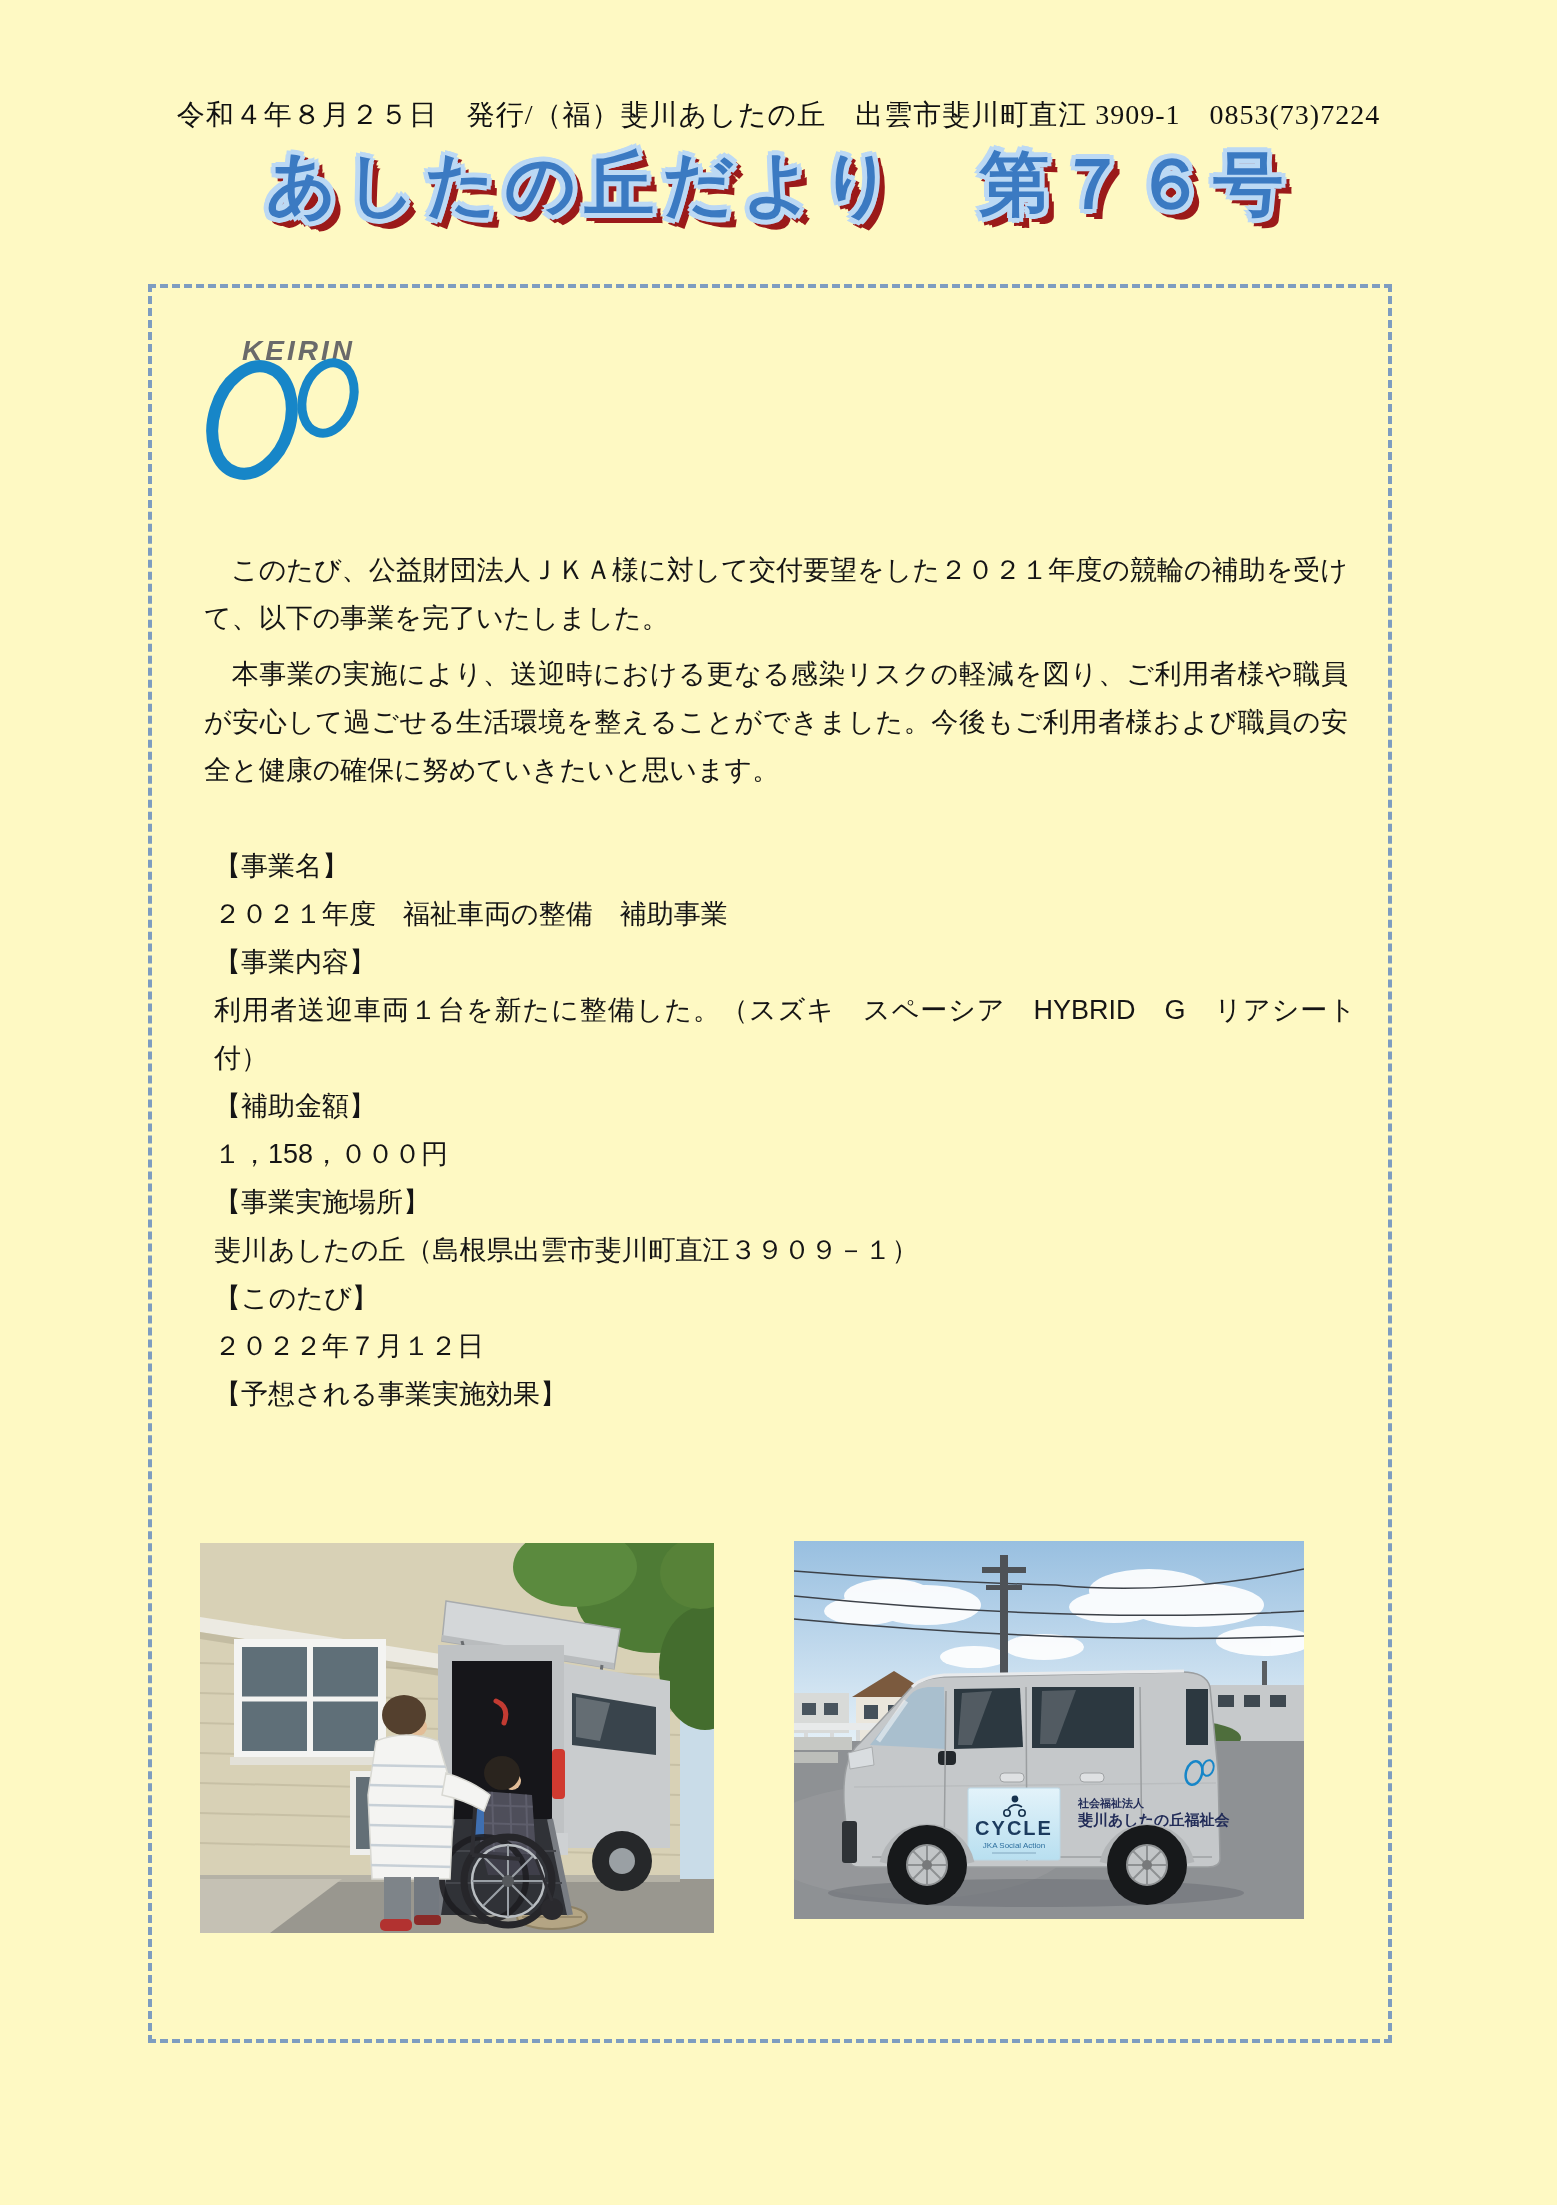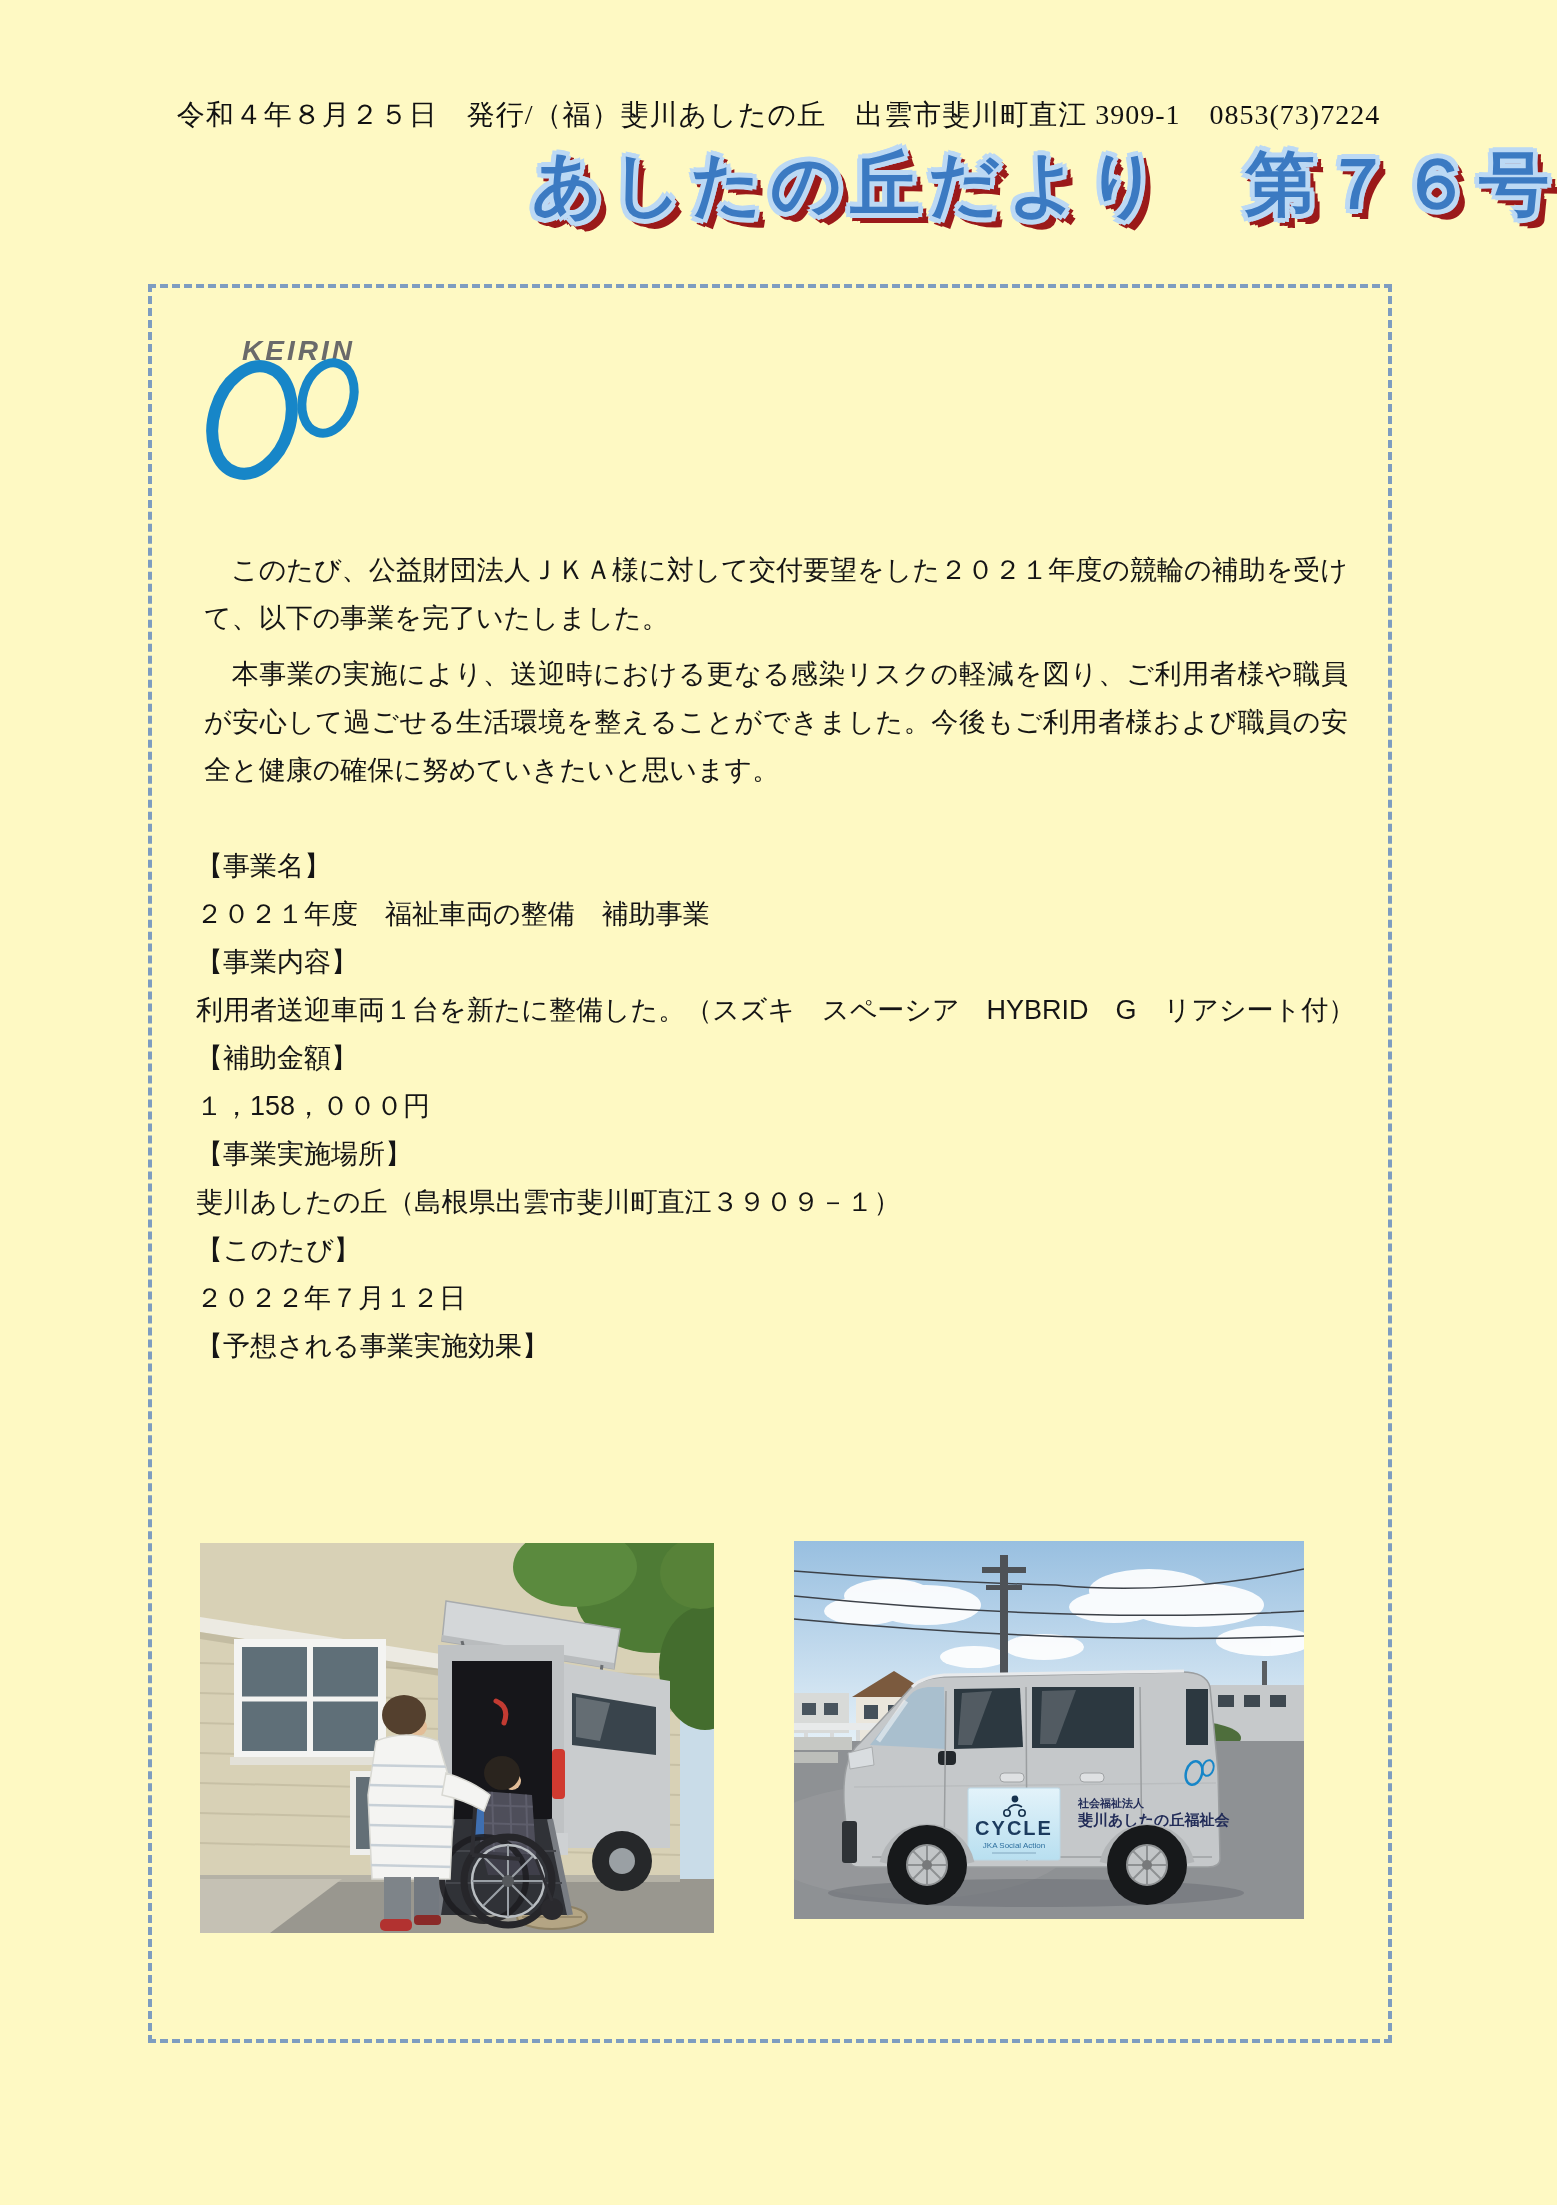--- a/index.html
+++ b/index.html
@@ -6,21 +6,21 @@
   .page{
     position:relative;width:1557px;height:2205px;margin:0 auto;background:#fef9c3;
     font-family:"Liberation Sans",sans-serif;color:#1a1a1a;overflow:hidden;
   }
   .header-line{
     position:absolute;top:96px;left:0;right:0;text-align:center;
     font-family:"Liberation Serif",serif;font-size:28px;letter-spacing:1px;color:#111;
     white-space:nowrap;
   }
   .newsletter-title{
-    position:absolute;top:138px;left:0;right:0;text-align:right;
+    position:absolute;top:138px;left:0;right:0;text-align:center;
     font-family:"DejaVu Sans",sans-serif;font-size:70px;line-height:92px;font-weight:bold;
     letter-spacing:8px;color:#3b7ac2;white-space:nowrap;
     text-shadow:
       -4px -4px 0 #bcd9f4, 0 -5px 0 #bcd9f4, 4px -4px 0 #bcd9f4,
       -5px 0 0 #bcd9f4, 5px 0 0 #bcd9f4,
       -4px 4px 0 #bcd9f4, 0 5px 0 #bcd9f4, 4px 4px 0 #bcd9f4,
       2px 8px 0 #9b1a1a, 8px 2px 0 #9b1a1a, 7px 8px 0 #9b1a1a, 8px 7px 0 #9b1a1a, 10px 10px 0 #9b1a1a;
   }
   .notice-box{
     position:absolute;left:148px;top:284px;width:1244px;height:1759px;
@@ -29,21 +29,21 @@
   .keirin-logo{position:absolute;left:50px;top:36px;width:260px;height:180px;}
   .notice-heading{
     position:absolute;left:0;right:0;top:82px;text-align:center;
     font-size:46px;font-weight:bold;letter-spacing:2px;color:#111;white-space:nowrap;
   }
   .notice-body{
     position:absolute;left:44px;top:250px;width:1160px;
     font-size:27px;line-height:48px;text-align:justify;color:#151515;
   }
   .notice-body p{margin:8px;}
-  .d-label,.d-value{min-height:48px;}
+  .d-label,.d-value{min-height:48px;margin-left:18px;}
   .d-label.gap{margin-top:48px;}
   .photo-left{position:absolute;left:48px;top:1255px;}
   .photo-right{position:absolute;left:642px;top:1253px;}
   svg text{font-family:"Liberation Sans",sans-serif;}
 </style>
 </head>
 <body>
 
 <div class="page">
 

